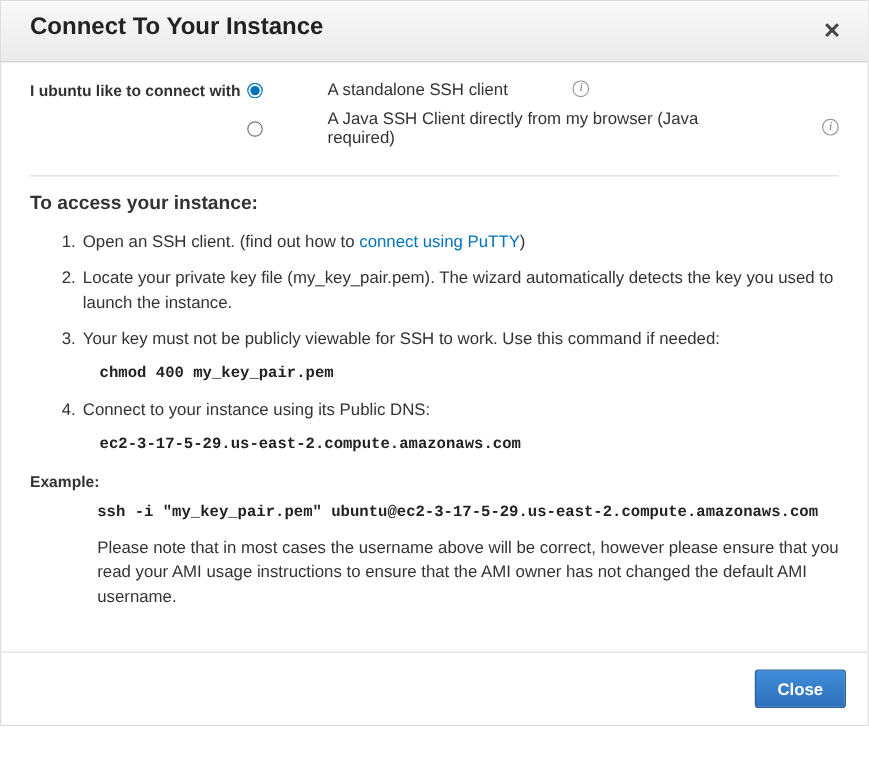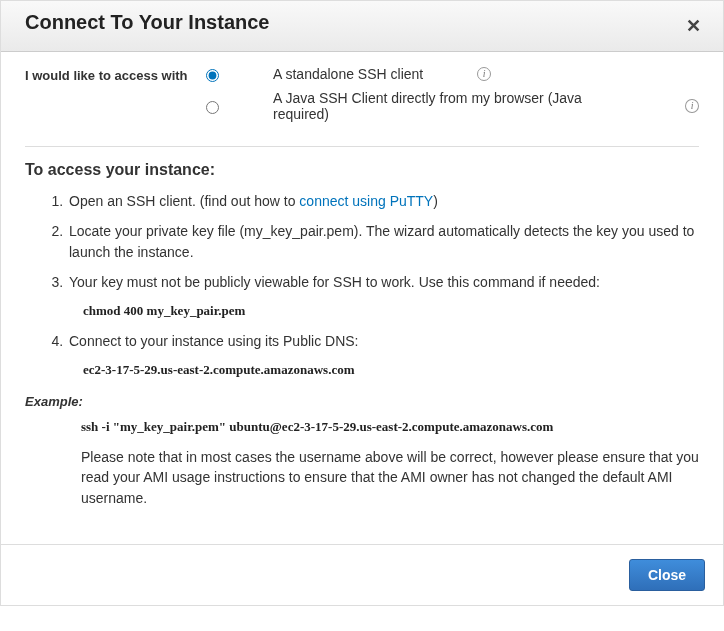--- a/index.html
+++ b/index.html
@@ -99,35 +99,34 @@
   ol.steps > li {
     margin: 0 0 10px 0;
     padding-left: 2px;
     line-height: 1.45;
   }
   a {
     color: #0073bb;
     text-decoration: none;
   }
   pre.code {
-    font-family: Liberation Serif, serif;
+    font-family: Liberation Mono, monospace;
     font-weight: bold;
     font-size: 13px;
     margin: 10px 0 10px 0;
     white-space: pre;
     color: #222;
   }
   ol.steps pre.code {
     margin-left: 14px;
   }
   .example-heading {
     font-weight: bold;
     font-size: 13px;
     margin: 0 0 8px 0;
-    font-style: italic;
   }
   .example-block {
     margin: 0 0 12px 56px;
   }
   .example-block pre.code {
     margin-left: 0;
     overflow: hidden;
     white-space: nowrap;
   }
   .note {
@@ -161,21 +160,21 @@
 <div class="dialog">
 
   <div class="header">
     <h1>Connect To Your Instance</h1>
     <span class="close-x">✕</span>
   </div>
 
   <div class="content">
 
     <div class="connect-row">
-      <div class="connect-label">I would like to access with</div>
+      <div class="connect-label">I ubuntu like to connect with</div>
       <div class="radio-options">
         <label class="radio-option">
           <input type="radio" name="connectmethod" checked="" style="">
           <span>A standalone SSH client</span>
           <span class="info-icon">i</span>
         </label>
         <label class="radio-option">
           <input type="radio" name="connectmethod" style="">
           <span>A Java SSH Client directly from my browser (Java required)</span>
           <span class="info-icon">i</span>

